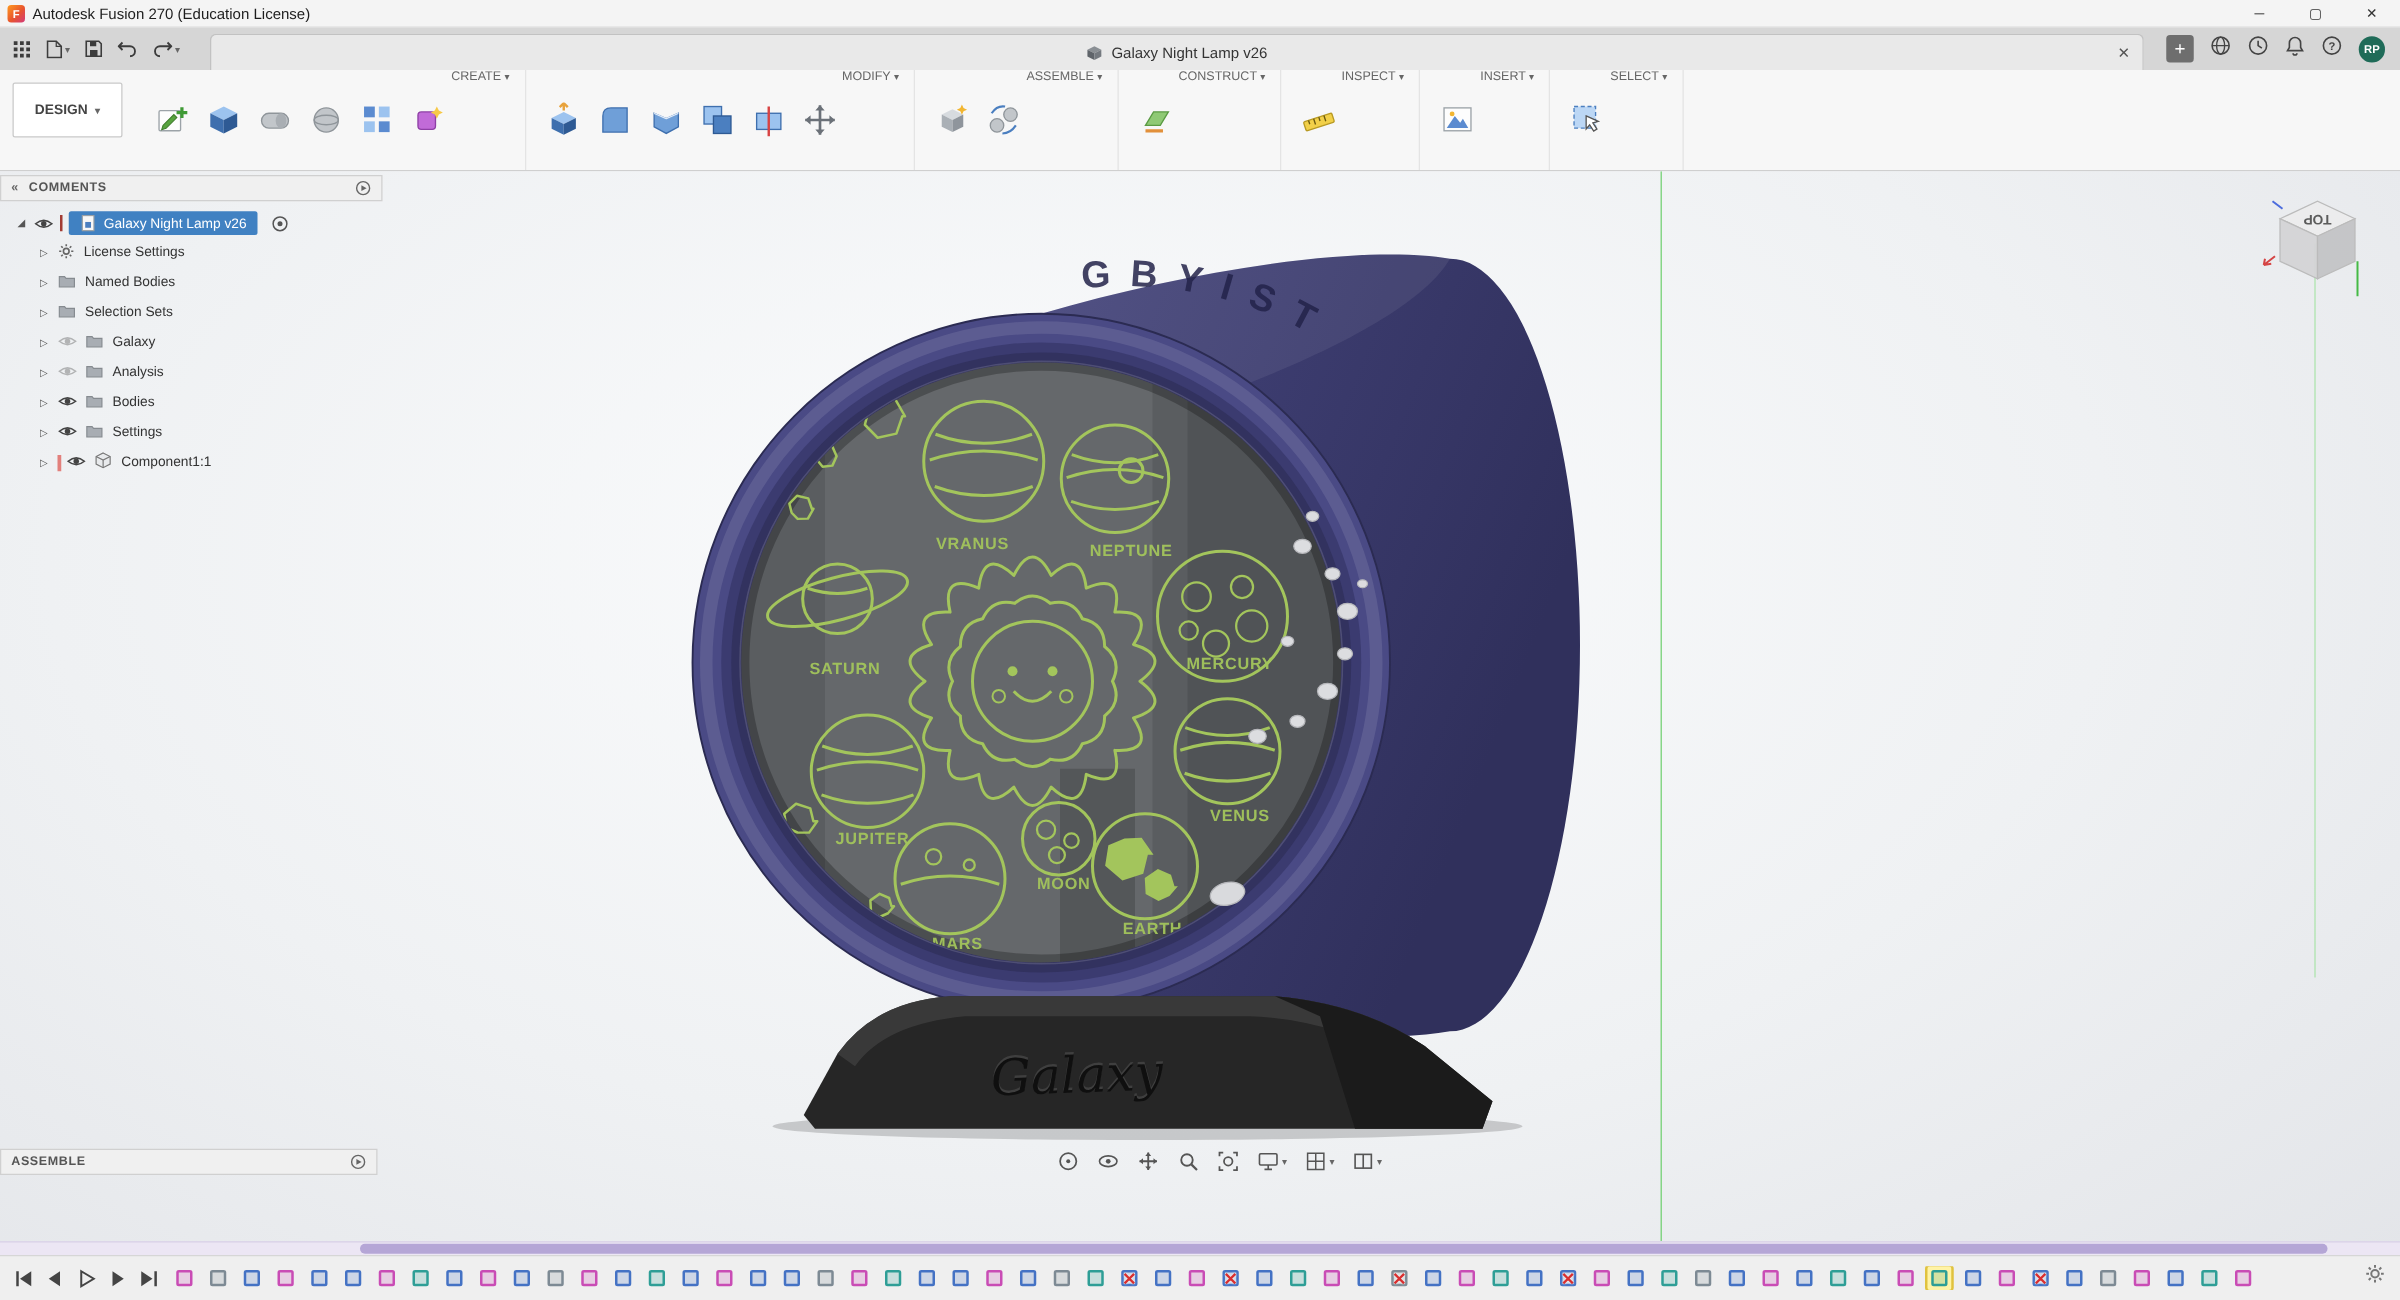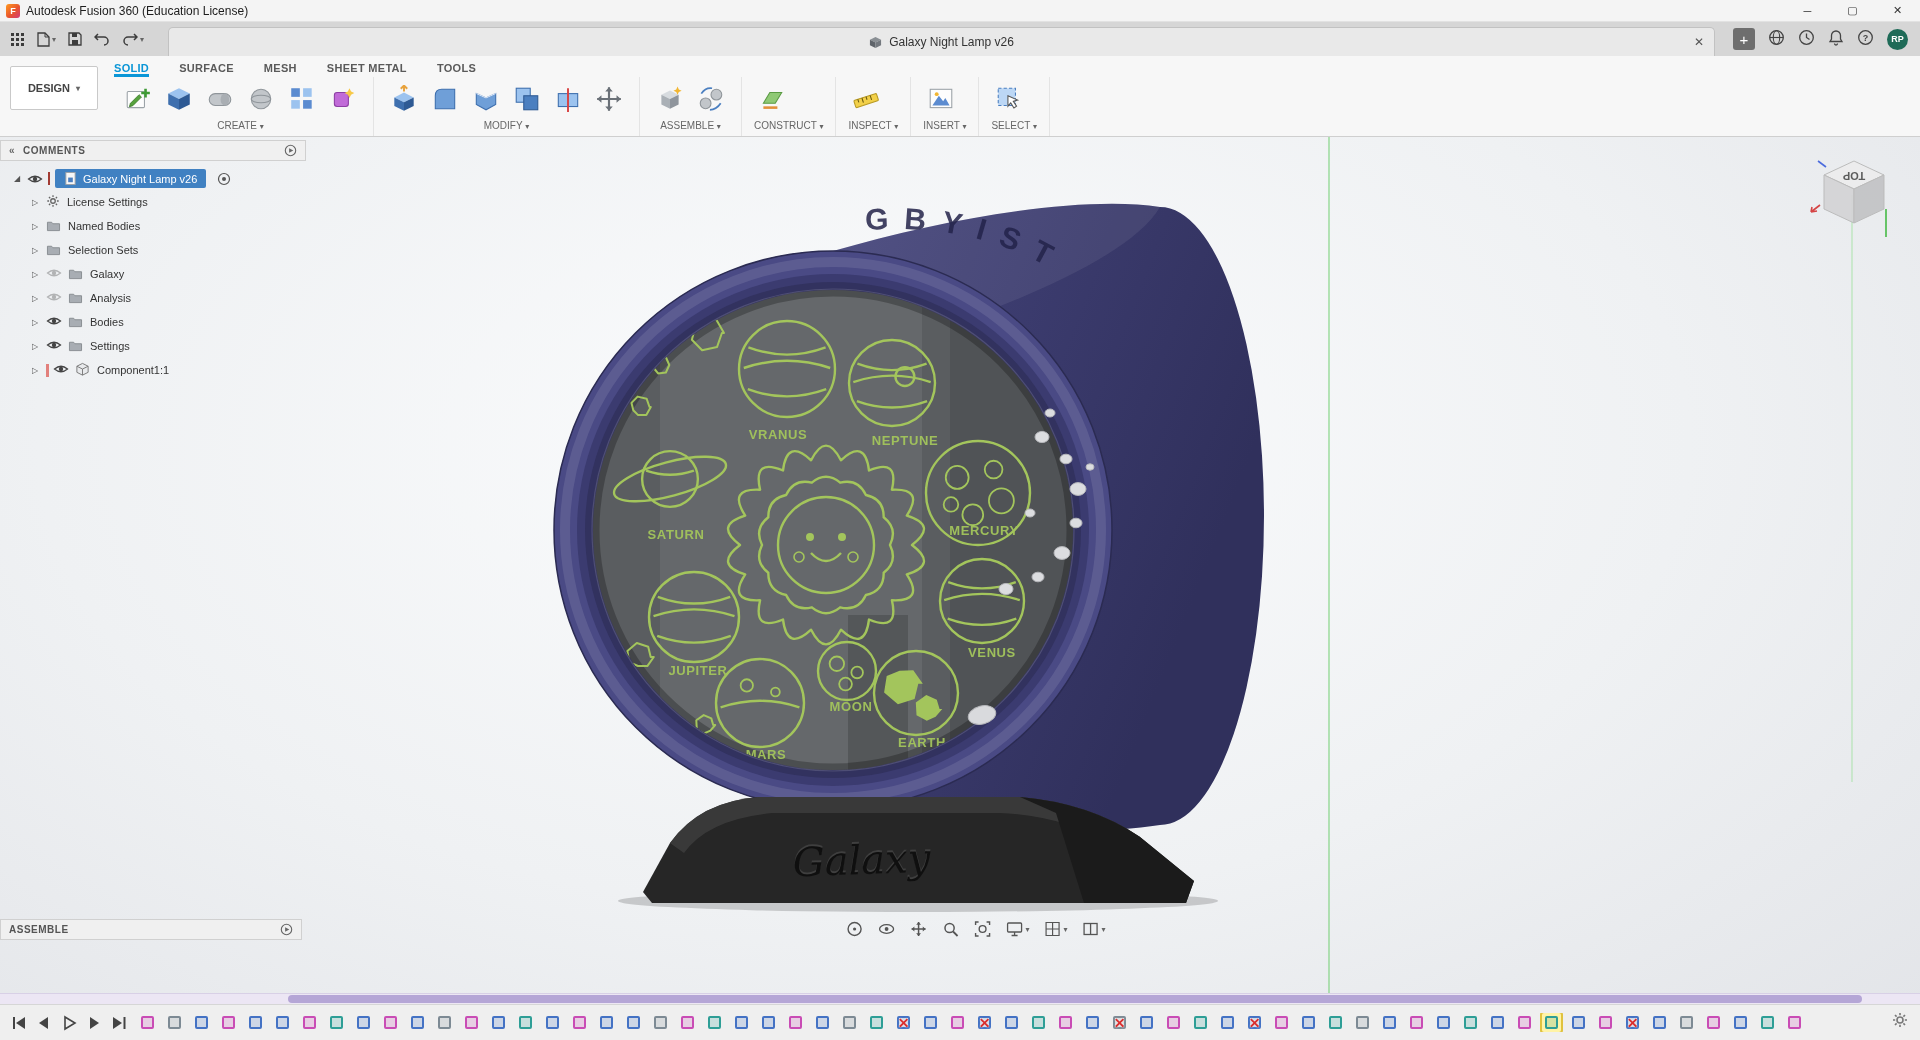--- a/index.html
+++ b/index.html
@@ -34,21 +34,21 @@
   .ribbon { height:81px; background:#f7f7f7; border-bottom:1px solid #cfcfcf; display:flex; }
   .design-btn { margin:10px 10px 0 10px; width:88px; height:44px; background:#fff;
     border:1px solid #c9c9c9; border-radius:2px; display:flex; align-items:center;
     justify-content:center; gap:6px; font-size:11px; font-weight:bold; color:#444; }
   .ribbon-main { flex:1; display:flex; flex-direction:column; }
   .ribbon-tabs { display:flex; gap:30px; padding:2px 0 0 6px; height:21px; align-items:center; }
   .ribbon-tab { font-size:11px; font-weight:bold; color:#5a5a5a; height:100%;
     display:flex; align-items:center; letter-spacing:.3px; }
   .ribbon-tab.active { color:#0a96d7; box-shadow:inset 0 -3px 0 #0a96d7; }
   .ribbon-groups { display:flex; flex:1; }
-  .ribbon-group { display:flex; flex-direction:column; padding:0 12px;
+  .ribbon-group { display:flex; flex-direction:row; padding:0 12px;
     border-right:1px solid #e4e4e4; }
   .rg-icons { display:flex; gap:5px; flex:1; align-items:center; }
   .rg-icon { width:36px; height:34px; display:flex; align-items:center; justify-content:center;
     border-radius:3px; }
   .rg-label { text-align:center; font-size:10px; color:#666; padding-bottom:5px; white-space:nowrap; }
 
   
   .viewport { position:absolute; top:137px; left:0; right:0; bottom:47px;
     background:radial-gradient(ellipse 1500px 850px at 45% 36%, #fbfcfd 0%, #eff1f3 55%, #e2e4e8 100%); }
   #scene { position:absolute; inset:0; width:100%; height:100%; }
@@ -99,21 +99,21 @@
   .tl-box { width:13px; height:13px; border:2px solid; border-radius:2px; display:block; }
   .tl-x { position:absolute; inset:0; display:flex; align-items:center; justify-content:center;
     color:#d92f2f; font-size:14px; font-weight:bold; text-shadow:0 0 2px #fff; }
   .tl-gear { position:absolute; right:12px; bottom:8px; }
 </style>
 </head>
 <body>
 
 <div class="titlebar">
   <div class="app-logo">F</div>
-  <span>Autodesk Fusion 360 (Education License)</span>
+  <span>Autodesk Fusion 270 (Education License)</span>
   <div class="win-controls">
     <div class="win-btn">─</div>
     <div class="win-btn">▢</div>
     <div class="win-btn">✕</div>
   </div>
 </div>
 
 <div class="tabbar">
   <div class="qat">
     <span class="qbtn">
@@ -198,27 +198,20 @@
     <span class="avatar">RP</span>
   </div>
 </div>
 
 <div class="ribbon">
   <div class="design-btn">
     <span>DESIGN</span>
     <span class="nav-caret">▾</span>
   </div>
   <div class="ribbon-main">
-    <div class="ribbon-tabs" id="ribbon-tabs">
-        <div class="ribbon-tab active">SOLID</div>
-        <div class="ribbon-tab">SURFACE</div>
-        <div class="ribbon-tab">MESH</div>
-        <div class="ribbon-tab">SHEET METAL</div>
-        <div class="ribbon-tab">TOOLS</div>
-      </div>
     <div class="ribbon-groups" id="ribbon-groups">
         <div class="ribbon-group">
           <div class="rg-icons">
             <div class="rg-icon">
               <svg width="28" height="28" viewBox="0 0 26 26">
                 <rect x="3" y="6" width="16" height="15" rx="1" fill="#fdfdfd" stroke="#9ca3a8"></rect>
                 <path d="M6 17 L14 9 l2.2 2.2 -8 8 -3.2 1 z" fill="#57a33e" stroke="#3f7d2c" stroke-width="0.8"></path>
                 <path d="M20 3.5 v8 M16 7.5 h8" stroke="#3f9a35" stroke-width="2.4"></path>
               </svg>
             </div>

